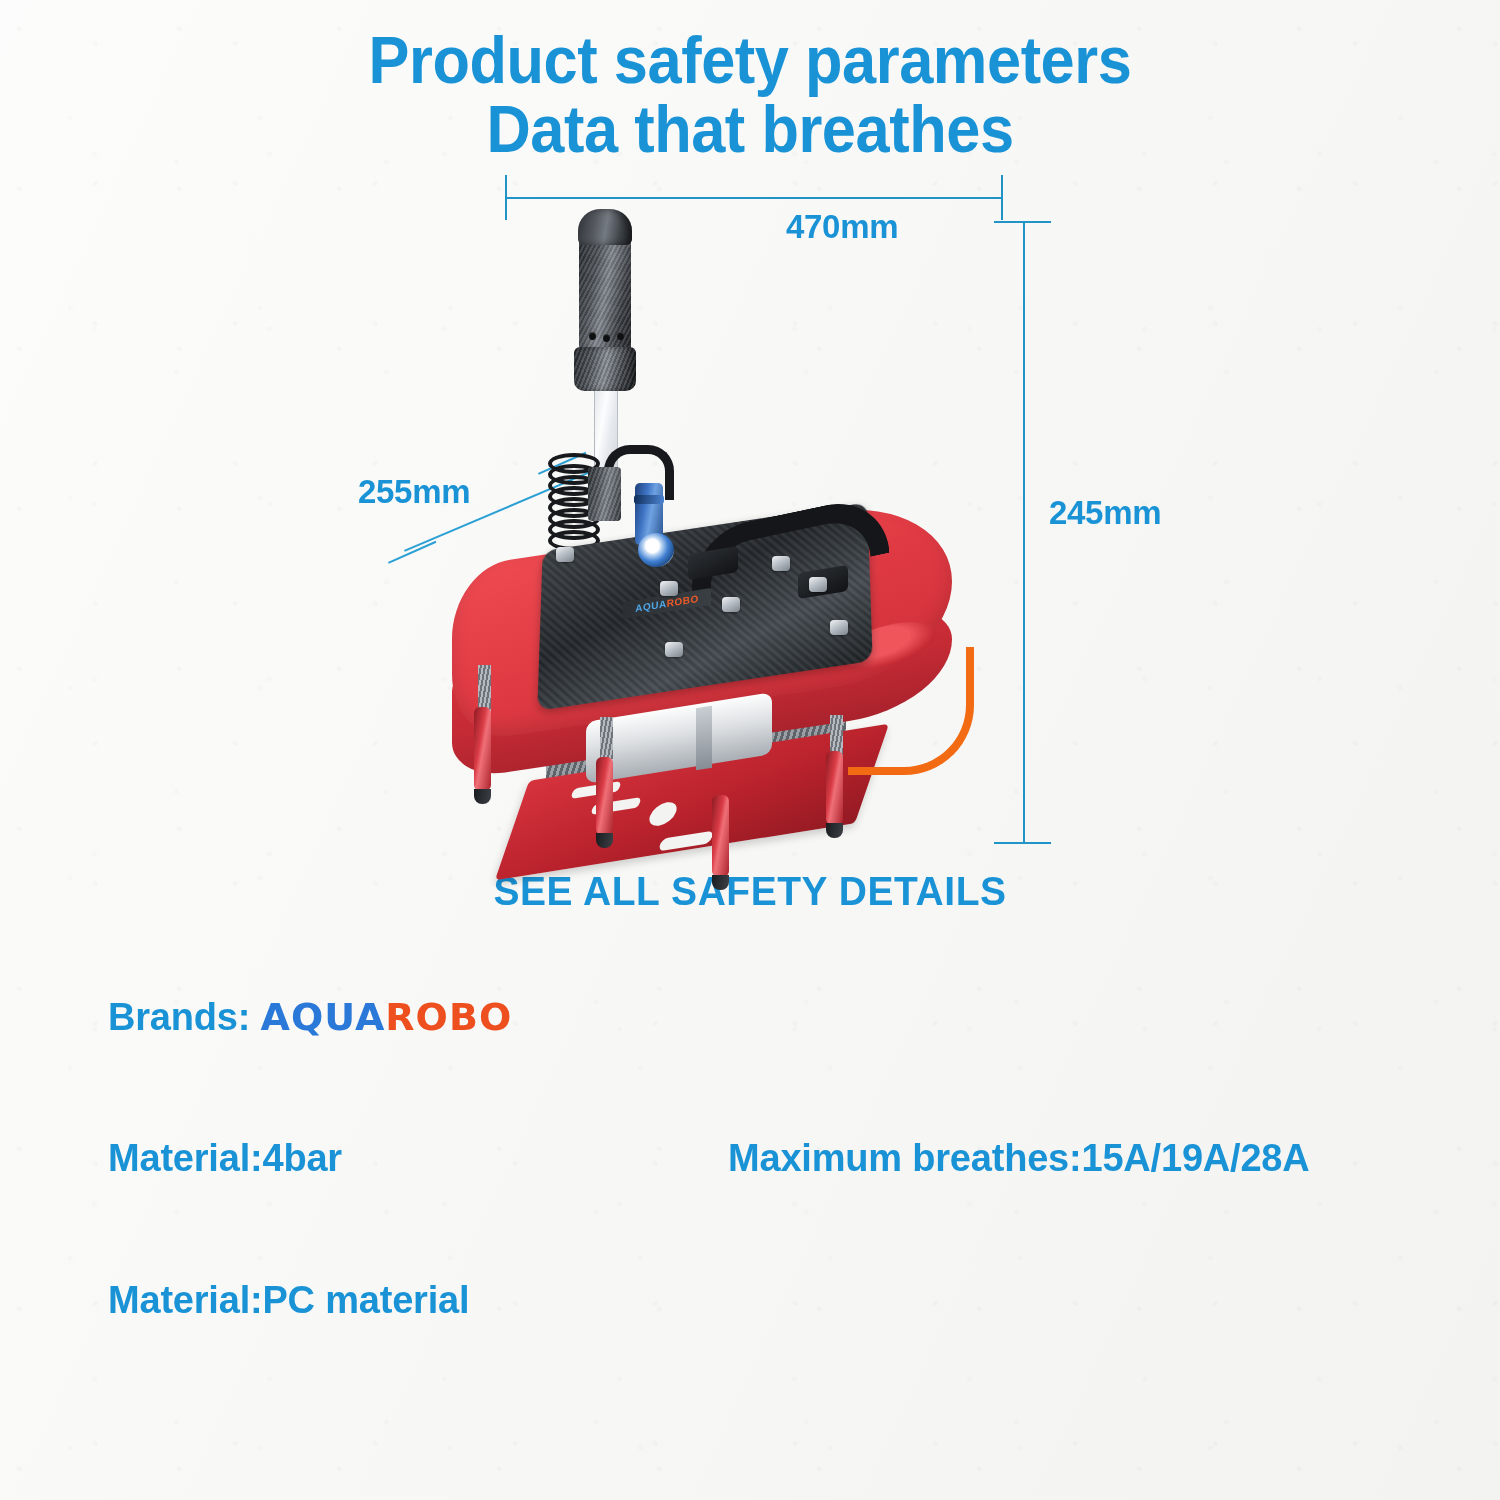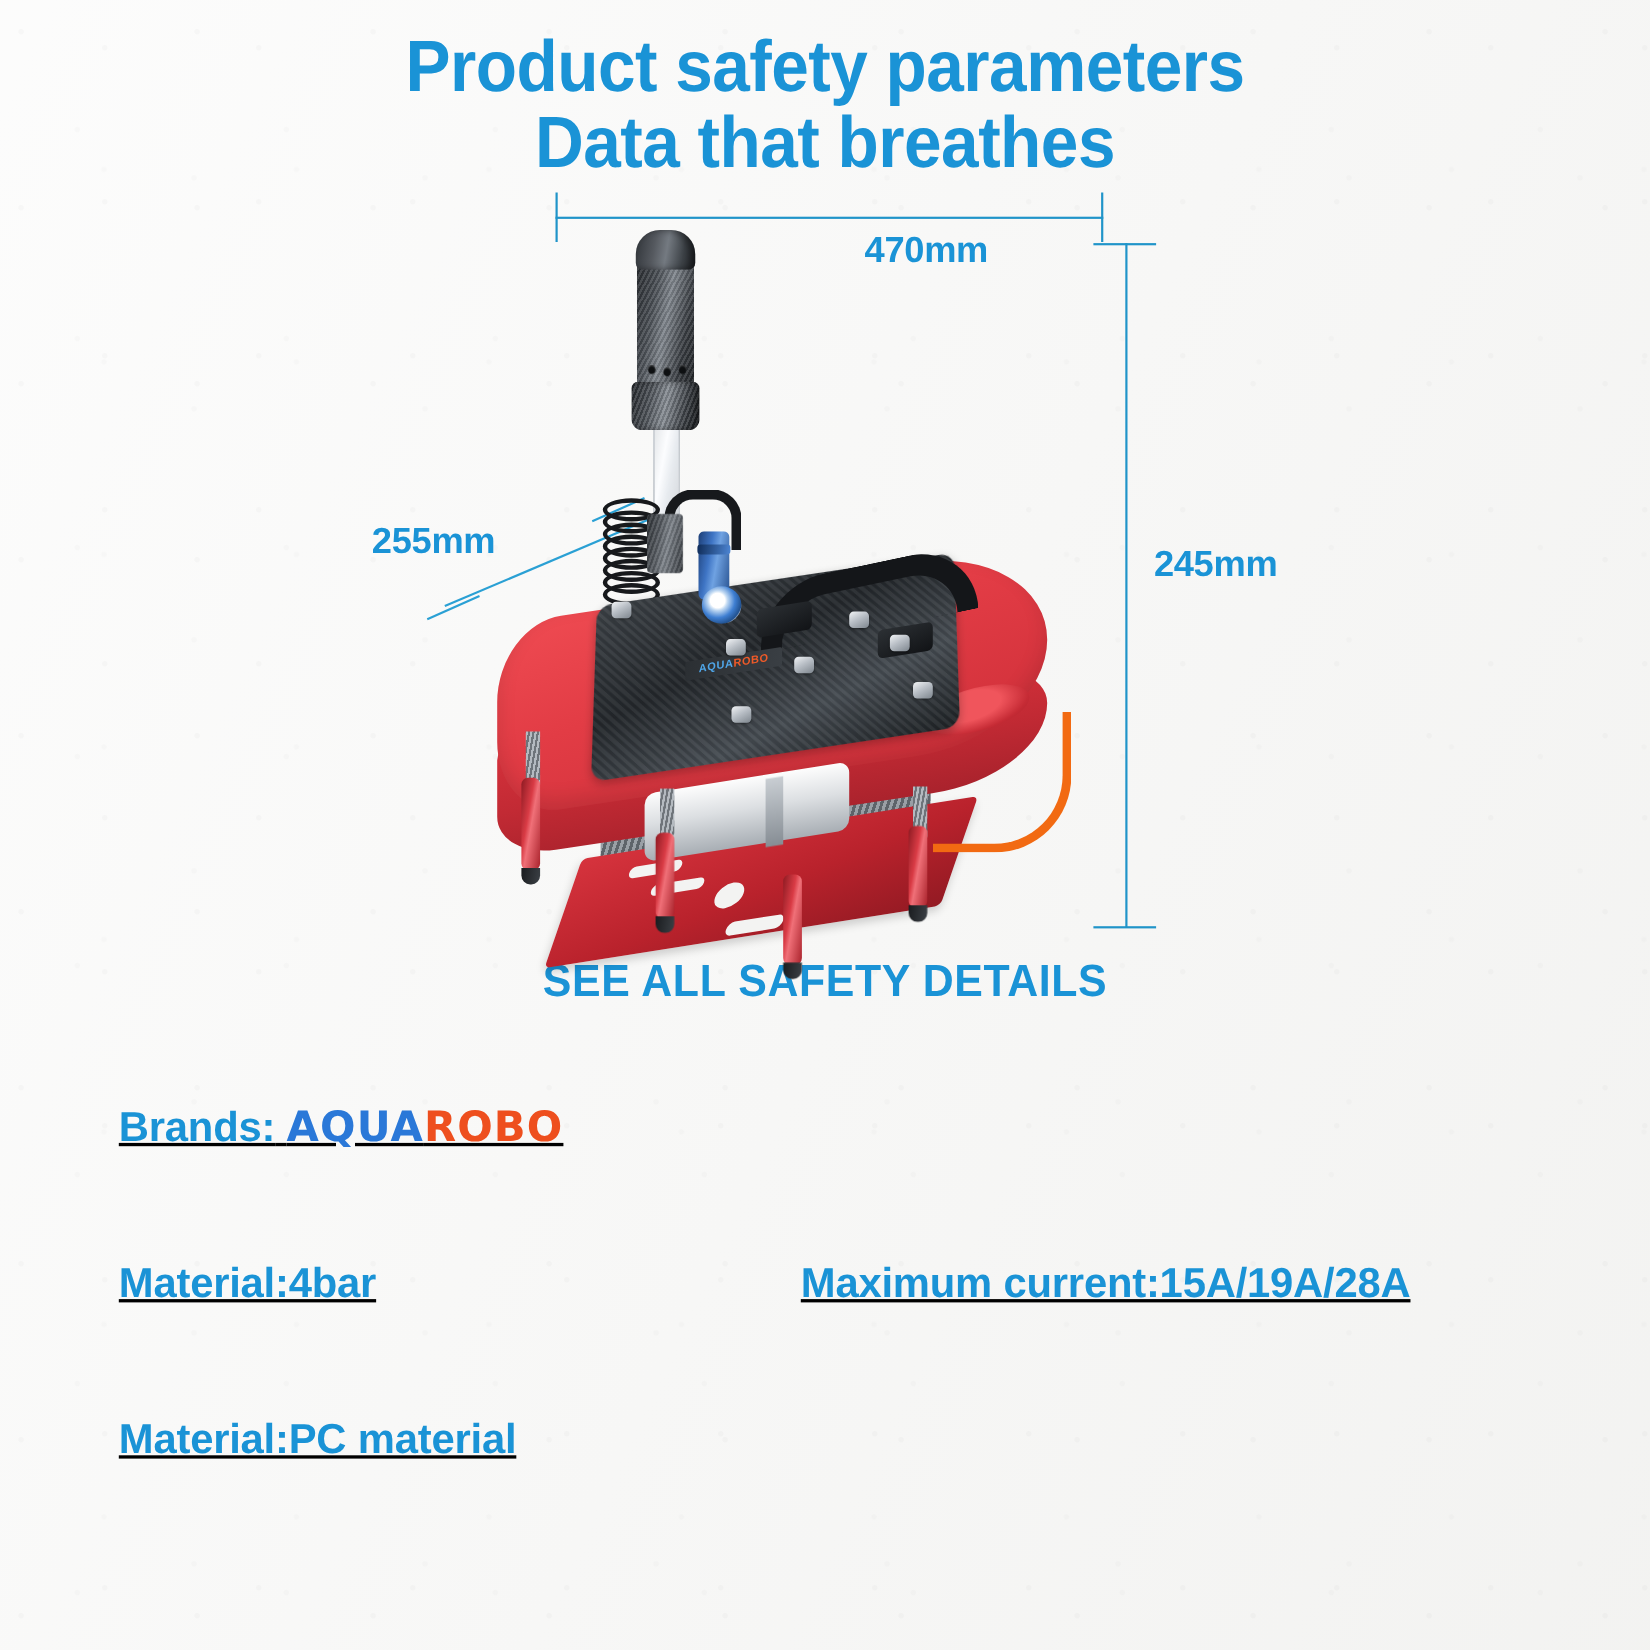--- a/index.html
+++ b/index.html
@@ -243,21 +243,21 @@
 
   
   .subhead{
     position:absolute;left:0;top:868px;width:1500px;text-align:center;
     color:#1a93d6;font-weight:bold;font-size:41px;letter-spacing:.6px;
     transform:scaleX(.95);
   }
 
   
   .specs{position:absolute;left:108px;top:995px;width:1320px;}
-  .spec-row{display:flex;margin-bottom:90px;height:52px;align-items:flex-end;text-decoration:underline;}
+  .spec-row{display:flex;margin-bottom:90px;height:52px;align-items:flex-start;}
   .spec-cell{color:#1a93d6;font-weight:bold;font-size:38px;white-space:nowrap;letter-spacing:-.2px;}
   .spec-cell.left{width:620px;}
   .spec-cell.right{flex:1;}
   .brand-mark{
     font-family:"DejaVu Sans",sans-serif;
     letter-spacing:1px;font-weight:bold;font-size:38px;
   }
   .brand-mark .aqua{color:#2a78d8;}
   .brand-mark .robo{color:#ee4f1e;}
 </style>
@@ -279,21 +279,21 @@
   <div class="dim-label" style="left:786px;top:48px;">470mm</div>
 
   <div class="dim-line" style="left:994px;top:61px;width:57px;height:2px;"></div>
   <div class="dim-line" style="left:1023px;top:61px;width:2px;height:622px;"></div>
   <div class="dim-line" style="left:994px;top:682px;width:57px;height:2px;"></div>
   <div class="dim-label" style="left:1049px;top:334px;">245mm</div>
 
   <div class="dim-diag" style="left:404px;top:390px;width:206px;transform:rotate(-23deg);"></div>
   <div class="dim-diag" style="left:388px;top:402px;width:52px;transform:rotate(-24deg);"></div>
   <div class="dim-diag" style="left:538px;top:313px;width:52px;transform:rotate(-24deg);"></div>
-  <div class="dim-label" style="left:338px;top:313px;">255mm</div>
+  <div class="dim-label" style="left:358px;top:313px;">255mm</div>
 
   <div class="product">
 
     <div class="snorkel-cap"></div>
     <div class="snorkel-body"></div>
     <div class="snorkel-hole" style="left:229px;top:137px;"></div>
     <div class="snorkel-hole" style="left:243px;top:139px;"></div>
     <div class="snorkel-hole" style="left:257px;top:137px;"></div>
     <div class="snorkel-collar"></div>
     <div class="clear-tube"></div>
@@ -369,19 +369,19 @@
     <div class="spec-cell left">
       <span>Brands:</span>
       <span class="brand-mark">
         <span class="aqua">AQUA</span><span class="robo">ROBO</span>
       </span>
     </div>
   </div>
 
   <div class="spec-row">
     <div class="spec-cell left">Material:4bar</div>
-    <div class="spec-cell right">Maximum current:15A/19A/28A</div>
+    <div class="spec-cell right">Maximum breathes:15A/19A/28A</div>
   </div>
 
   <div class="spec-row">
     <div class="spec-cell left">Material:PC material</div>
   </div>
 </div>
 
 </body></html>

